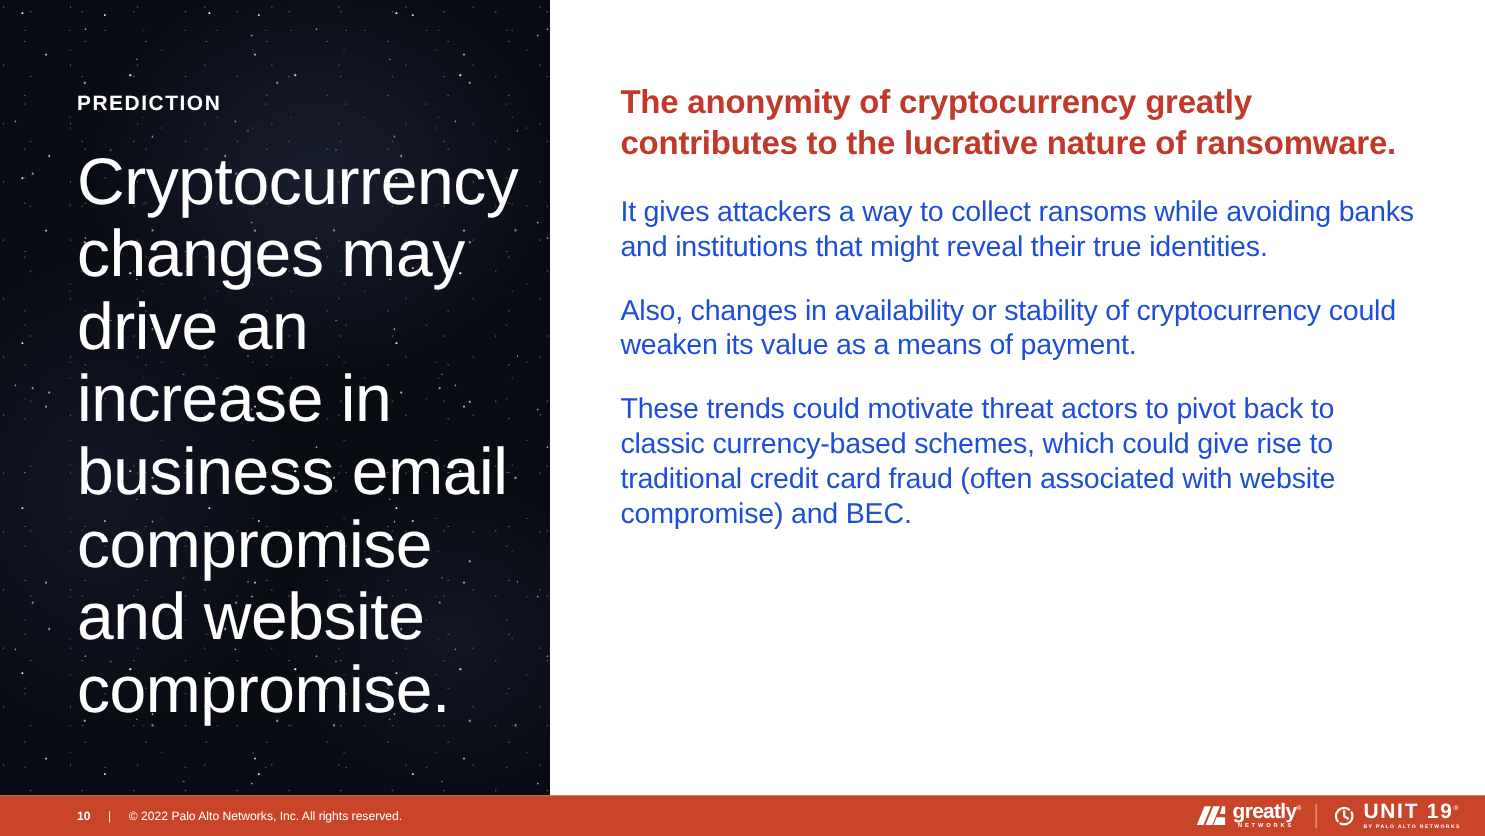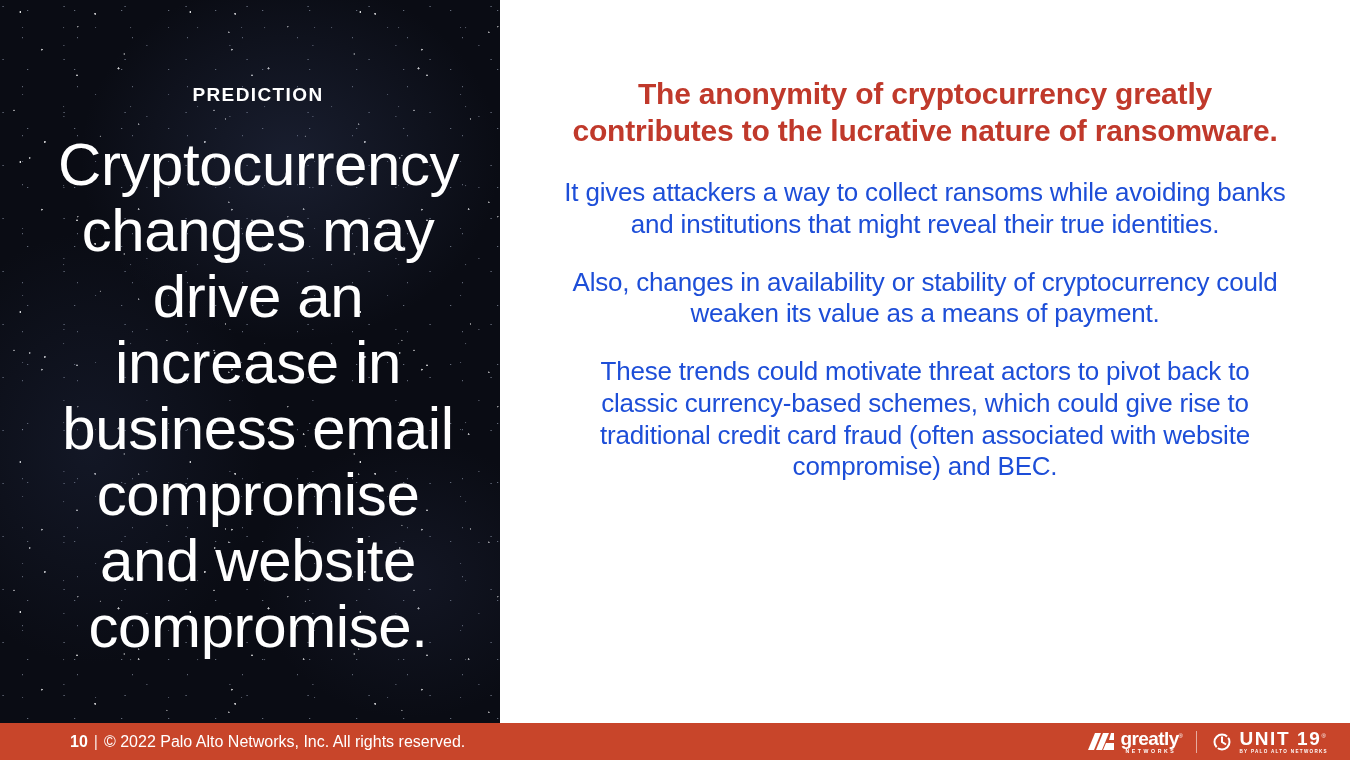--- a/index.html
+++ b/index.html
@@ -75,24 +75,23 @@
     position: absolute;
     inset: 0;
     background:
       radial-gradient(ellipse 300px 260px at 58% 22%, rgba(60,72,110,0.30), transparent 70%),
       radial-gradient(ellipse 240px 300px at 18% 62%, rgba(42,52,84,0.28), transparent 72%),
       radial-gradient(ellipse 220px 200px at 82% 80%, rgba(50,58,92,0.22), transparent 70%);
   }
 
   .left-content {
     position: absolute;
-    left: 58px;
+    left: 70px;
     top: 84px;
     width: 400px;
-    text-align: center;
   }
 
   .eyebrow {
     font-size: 19px;
     font-weight: bold;
     letter-spacing: 1.4px;
     color: #ffffff;
     margin: 0 0 26px 0;
   }
 
@@ -106,21 +105,20 @@
   }
 
   
   .right-panel {
     position: absolute;
     left: 500px;
     top: 0;
     width: 850px;
     height: 723px;
     background: #ffffff;
-    text-align: center;
   }
 
   .right-content {
     position: absolute;
     left: 64px;
     top: 76px;
     width: 722px;
   }
 
   .headline-right {
@@ -154,22 +152,22 @@
     display: flex;
     align-items: center;
     justify-content: space-between;
     padding: 0 22px 0 70px;
     box-sizing: border-box;
   }
 
   .footer-left {
     display: flex;
     align-items: center;
-    gap: 6px;
-    font-size: 16px;
+    gap: 16px;
+    font-size: 11px;
     color: #ffffff;
     white-space: nowrap;
   }
   .footer-page { font-weight: bold; }
   .footer-sep  { opacity: 0.85; }
   .footer-copy { font-weight: normal; text-align: right; }
 
   .footer-right {
     display: flex;
     align-items: center;

